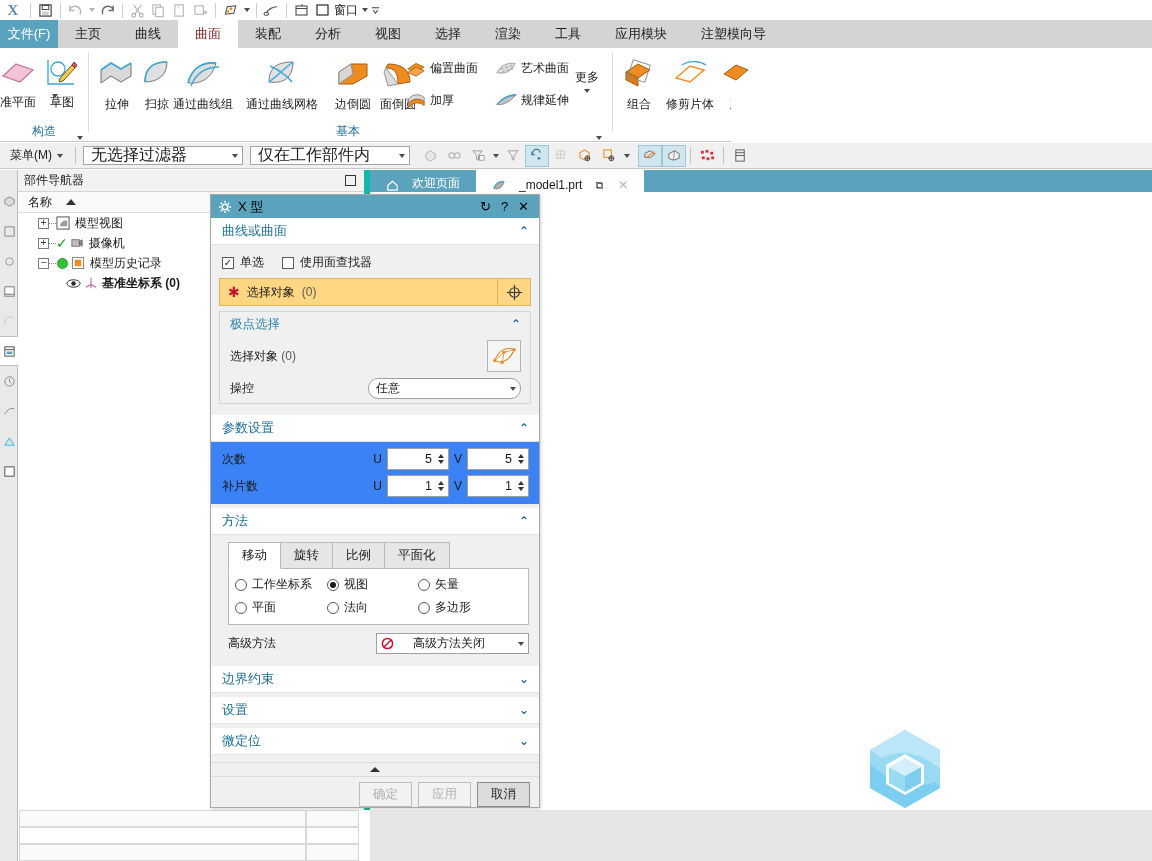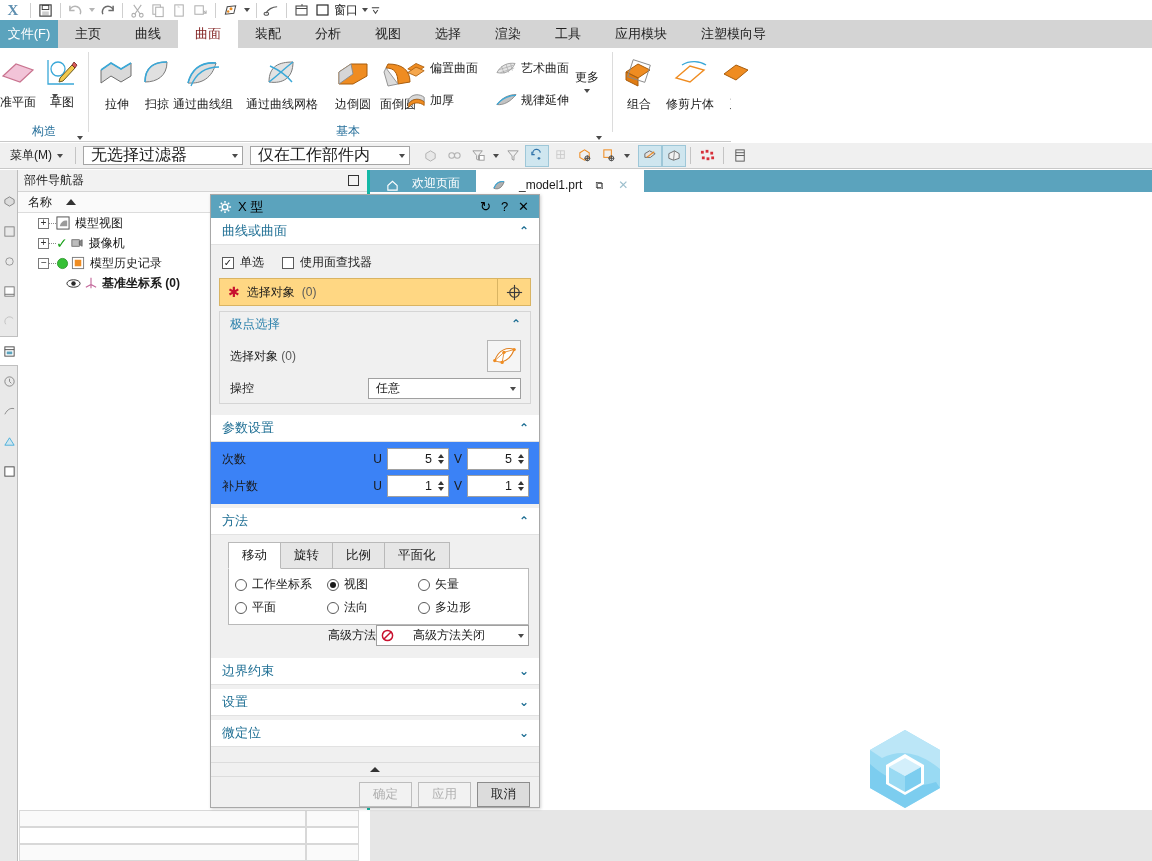--- a/index.html
+++ b/index.html
@@ -90,21 +90,21 @@
   .resbar {
     position:absolute; left:0; top:170px; width:18px; height:691px;
     background:#e9e9e9; border-right:1px solid #bdbdbd;
   }
   .resicon { width:18px; height:30px; display:flex;align-items:center;justify-content:center; }
   .resicon.sel { background:#ffffff; border-top:1px solid #c0c0c0; border-bottom:1px solid #c0c0c0; }
 
   
   .navpanel {
     position:absolute; left:18px; top:170px; width:352px; height:640px;
-    background:#ffffff; border-right:3px solid #14b8a6;
+    background:#ffffff; border-right:6px solid #14b8a6;
   }
   .nav-title {
     height:22px; background:#f2f2f2; border-bottom:1px solid #d4d4d4;
     display:flex; align-items:center; justify-content:space-between; padding:0 8px 0 6px;
     font-size:12px;
   }
   .nav-pin { width:11px;height:11px;border:1.5px solid #333; }
   .nav-head {
     height:21px; background:#fafafa; border-bottom:1px solid #dcdcdc;
     display:flex; align-items:center; padding-left:10px; font-size:12px; gap:14px;
@@ -835,21 +835,21 @@
                 <path d="M4 18 L14 9 L25 6 M14 9 L12 20" stroke="#e08020" stroke-width=".9" fill="none"></path>
                 <circle cx="4" cy="18" r="1.8" fill="#ef8c21"></circle>
                   <circle cx="14" cy="9" r="1.8" fill="#ef8c21"></circle>
                 <circle cx="25" cy="6" r="1.8" fill="#ef8c21"></circle>
                   <circle cx="12" cy="20" r="1.8" fill="#ef8c21"></circle>
               </svg>
             </span>
           </div>
           <div class="fieldrow" style="justify-content:space-between; padding-top:2px;">
             <span>操控</span>
-            <span class="select" style="width:153px;">
+            <span class="select" style="width:153px;border-radius:10px;">
               <span>任意</span>
               <span class="caret-dn"></span>
             </span>
           </div>
         </div>
       </div>
 
       <div class="sec-head" style="margin-top:4px;">
         <span>参数设置</span>
         <span class="chev">⌃</span>
@@ -935,21 +935,21 @@
             <span class="row" style="gap:5px; width:91px;">
               <span class="rdo"></span>
               <span>法向</span>
             </span>
             <span class="row" style="gap:5px;">
               <span class="rdo"></span>
               <span>多边形</span>
             </span>
           </div>
         </div>
-        <div class="row" style="justify-content:flex-end; ">
+        <div class="row" style="justify-content:space-between; margin-top:8px;">
           <span>高级方法</span>
           <span class="select" style="width:153px; padding-left:4px;">
             <span style="display:flex;align-items:center;gap:19px;">
               <span style="display:flex;">
                 <svg width="13" height="13" viewBox="0 0 14 14">
                     <circle cx="7" cy="7" r="5.5" fill="none" stroke="#c8102e" stroke-width="1.6"></circle>
                     <line x1="3.2" y1="10.8" x2="10.8" y2="3.2" stroke="#c8102e" stroke-width="1.6"></line>
                   </svg>
               </span>
               <span>高级方法关闭</span>

